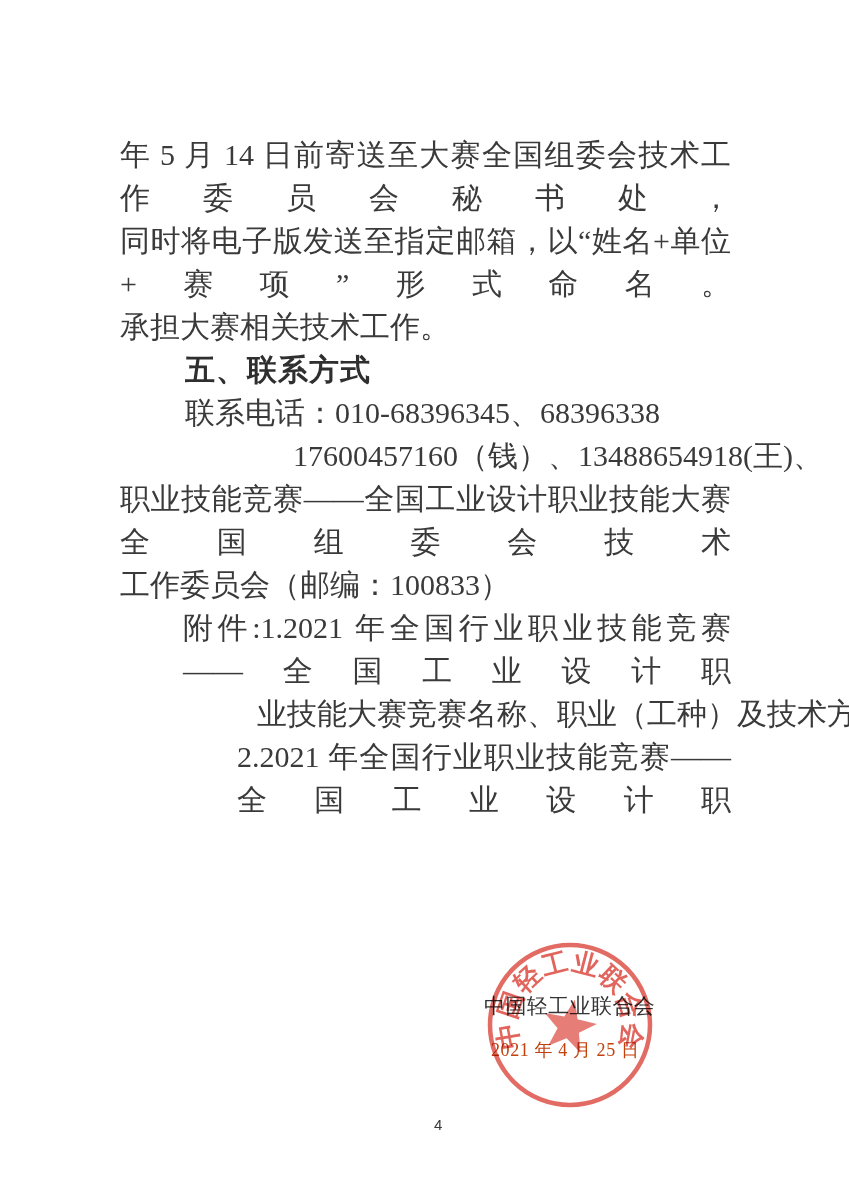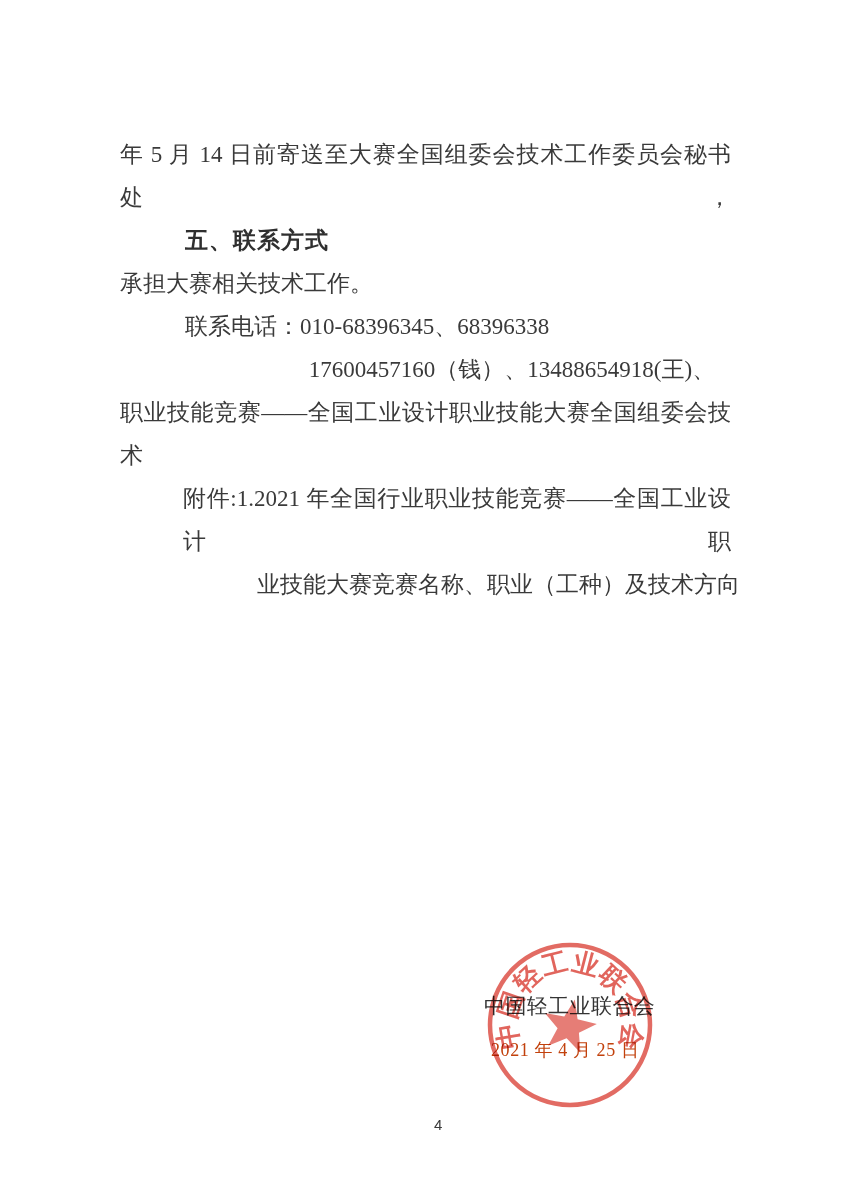--- a/index.html
+++ b/index.html
@@ -7,21 +7,21 @@
     position:relative;
     width:849px;height:1200px;
     background:#ffffff;
     overflow:hidden;
     font-family:"Liberation Serif", serif;
     color:#3a3a3a;
   }
   .content{
     position:absolute;
     left:120px;top:133px;width:611px;
-    font-size:23px;line-height:43px;
+    font-size:30px;line-height:43px;
   }
   .line{display:block;white-space:nowrap;}
   .fill{white-space:normal;text-align:justify;text-align-last:justify;}
   .ind-para{padding-left:65px;}
   .ind-item{padding-left:75px;}
   .ind-phone{padding-left:173px;text-align:center;}
   .ind-att{padding-left:63px;}
   .ind-att2{padding-left:117px;}
   .ind-attc{padding-left:137px;}
   .heading{
@@ -50,28 +50,31 @@
     font-family:"Liberation Sans", sans-serif;
   }
 </style>
 </head>
 <body>
 
 <div class="page">
 
   <div class="content">
     <span class="line fill">年 5 月 14 日前寄送至大赛全国组委会技术工作委员会秘书处，</span>
+    <span class="line fill">同时将电子版发送至指定邮箱，以“姓名+单位+赛项”形式命名。</span>
+    <span class="line">承担大赛相关技术工作。</span>
     <span class="line heading ind-para">五、联系方式</span>
-    <span class="line">承担大赛相关技术工作。</span>
     <span class="line ind-para">联系电话：010-68396345、68396338</span>
     <span class="line ind-phone">17600457160（钱）、13488654918(王)、</span>
     <span class="line fill">职业技能竞赛——全国工业设计职业技能大赛全国组委会技术</span>
+    <span class="line">工作委员会（邮编：100833）</span>
     <span class="gap"></span>
     <span class="line fill ind-att">附件:1.2021 年全国行业职业技能竞赛——全国工业设计职</span>
     <span class="line ind-attc">业技能大赛竞赛名称、职业（工种）及技术方向</span>
+    <span class="line fill ind-att2">2.2021 年全国行业职业技能竞赛——全国工业设计职</span>
   </div>
 
   <div class="sig-org">中国轻工业联合会</div>
   <div class="sig-date">2021 年 4 月 25 日</div>
 
   <svg class="seal" viewBox="0 0 174 174" xmlns="http://www.w3.org/2000/svg">
     <circle cx="87" cy="87" r="80" fill="none" stroke="#dc4b41" stroke-width="4.5" opacity="0.82"></circle>
     <polygon points="86,61 92.8,79.7 112.6,80.3 96.9,92.6 102.5,111.7 86,100.5 69.5,111.7 75.1,92.6 59.4,80.3 79.2,79.7" transform="rotate(12 86 89)" fill="#dc4b41" opacity="0.72"></polygon>
     <defs>
       <path id="sealTextPath" d="M 40.2,114 A 54,54 0 1 1 133.8,114" fill="none"></path>

